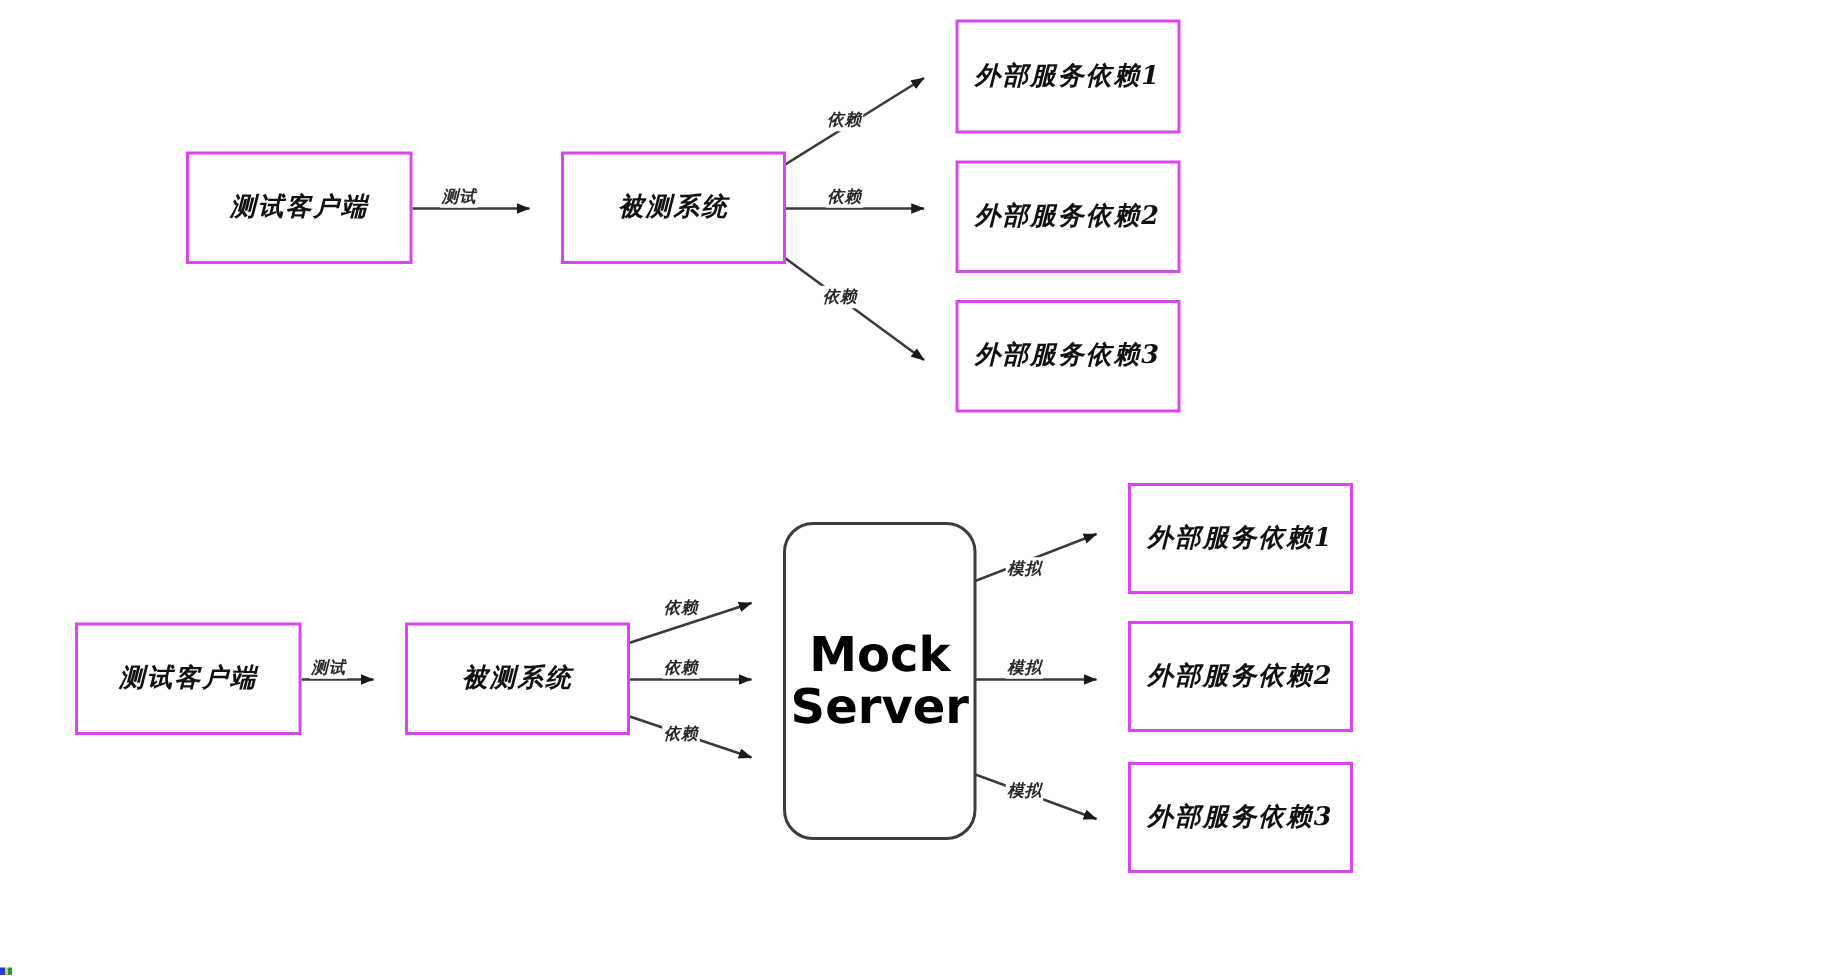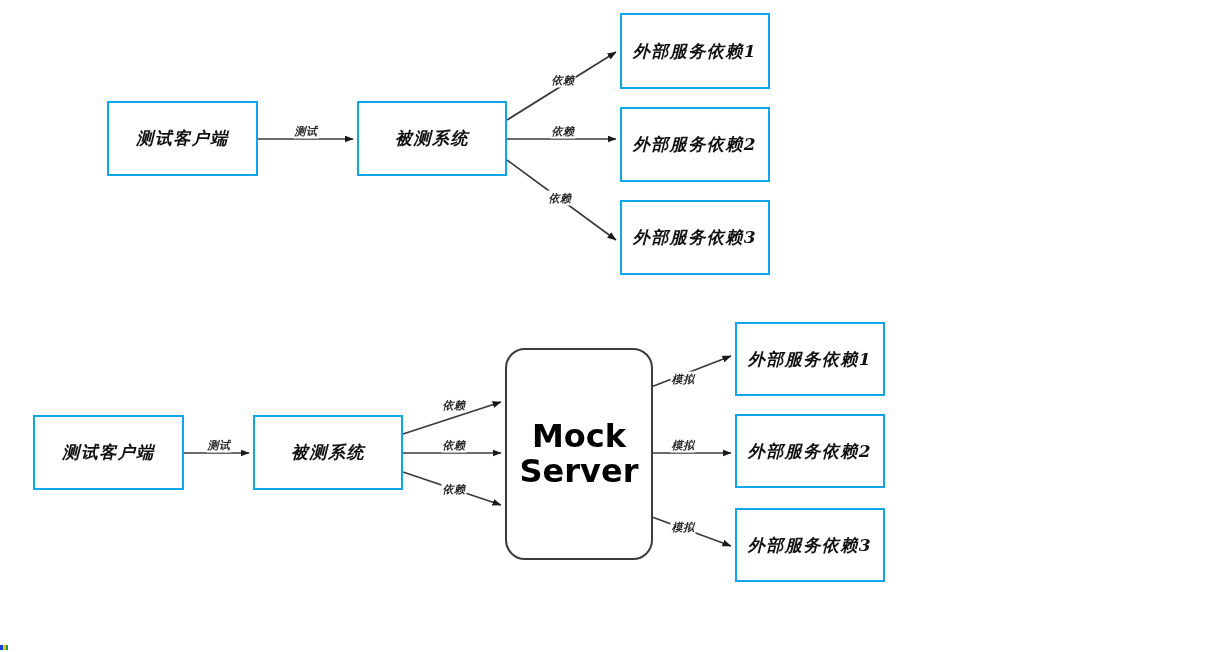--- a/index.html
+++ b/index.html
@@ -19,24 +19,25 @@
     position: absolute;
     left: 0;
     top: 0;
     width: 1221px;
     height: 652px;
   }
   .node-box {
     position: absolute;
     box-sizing: border-box;
     background: #ffffff;
-    border: 2px solid #0ea5e9;
+    border: 2px solid #d946ef;
     display: flex;
     align-items: center;
     justify-content: center;
+    margin-left: 17px;
   }
   .node-box.rounded {
     border-radius: 20px;
     border-color: #3c3c3c;
   }
   .node-label {
     font-family: "DejaVu Serif", "Liberation Serif", serif;
     font-weight: 700;
     font-style: italic;
     font-size: 17px;
@@ -117,21 +118,21 @@
     </div>
     <div class="node-box" style="left: 620px; top: 200px; width: 150px; height: 75px;">
       <div class="node-label">外部服务依赖3</div>
     </div>
     <div class="node-box" style="left: 33px; top: 415px; width: 151px; height: 75px;">
       <div class="node-label">测试客户端</div>
     </div>
     <div class="node-box" style="left: 253px; top: 415px; width: 150px; height: 75px;">
       <div class="node-label">被测系统</div>
     </div>
-    <div class="node-box rounded" style="left: 505px; top: 348px; width: 148px; height: 212px;">
+    <div class="node-box rounded" style="left: 505px; top: 348px; width: 129px; height: 212px;">
       <div class="node-label mock"><span>Mock</span><br><span>Server</span></div>
     </div>
     <div class="node-box" style="left: 735px; top: 322px; width: 150px; height: 74px;">
       <div class="node-label">外部服务依赖1</div>
     </div>
     <div class="node-box" style="left: 735px; top: 414px; width: 150px; height: 74px;">
       <div class="node-label">外部服务依赖2</div>
     </div>
     <div class="node-box" style="left: 735px; top: 508px; width: 150px; height: 74px;">
       <div class="node-label">外部服务依赖3</div>

